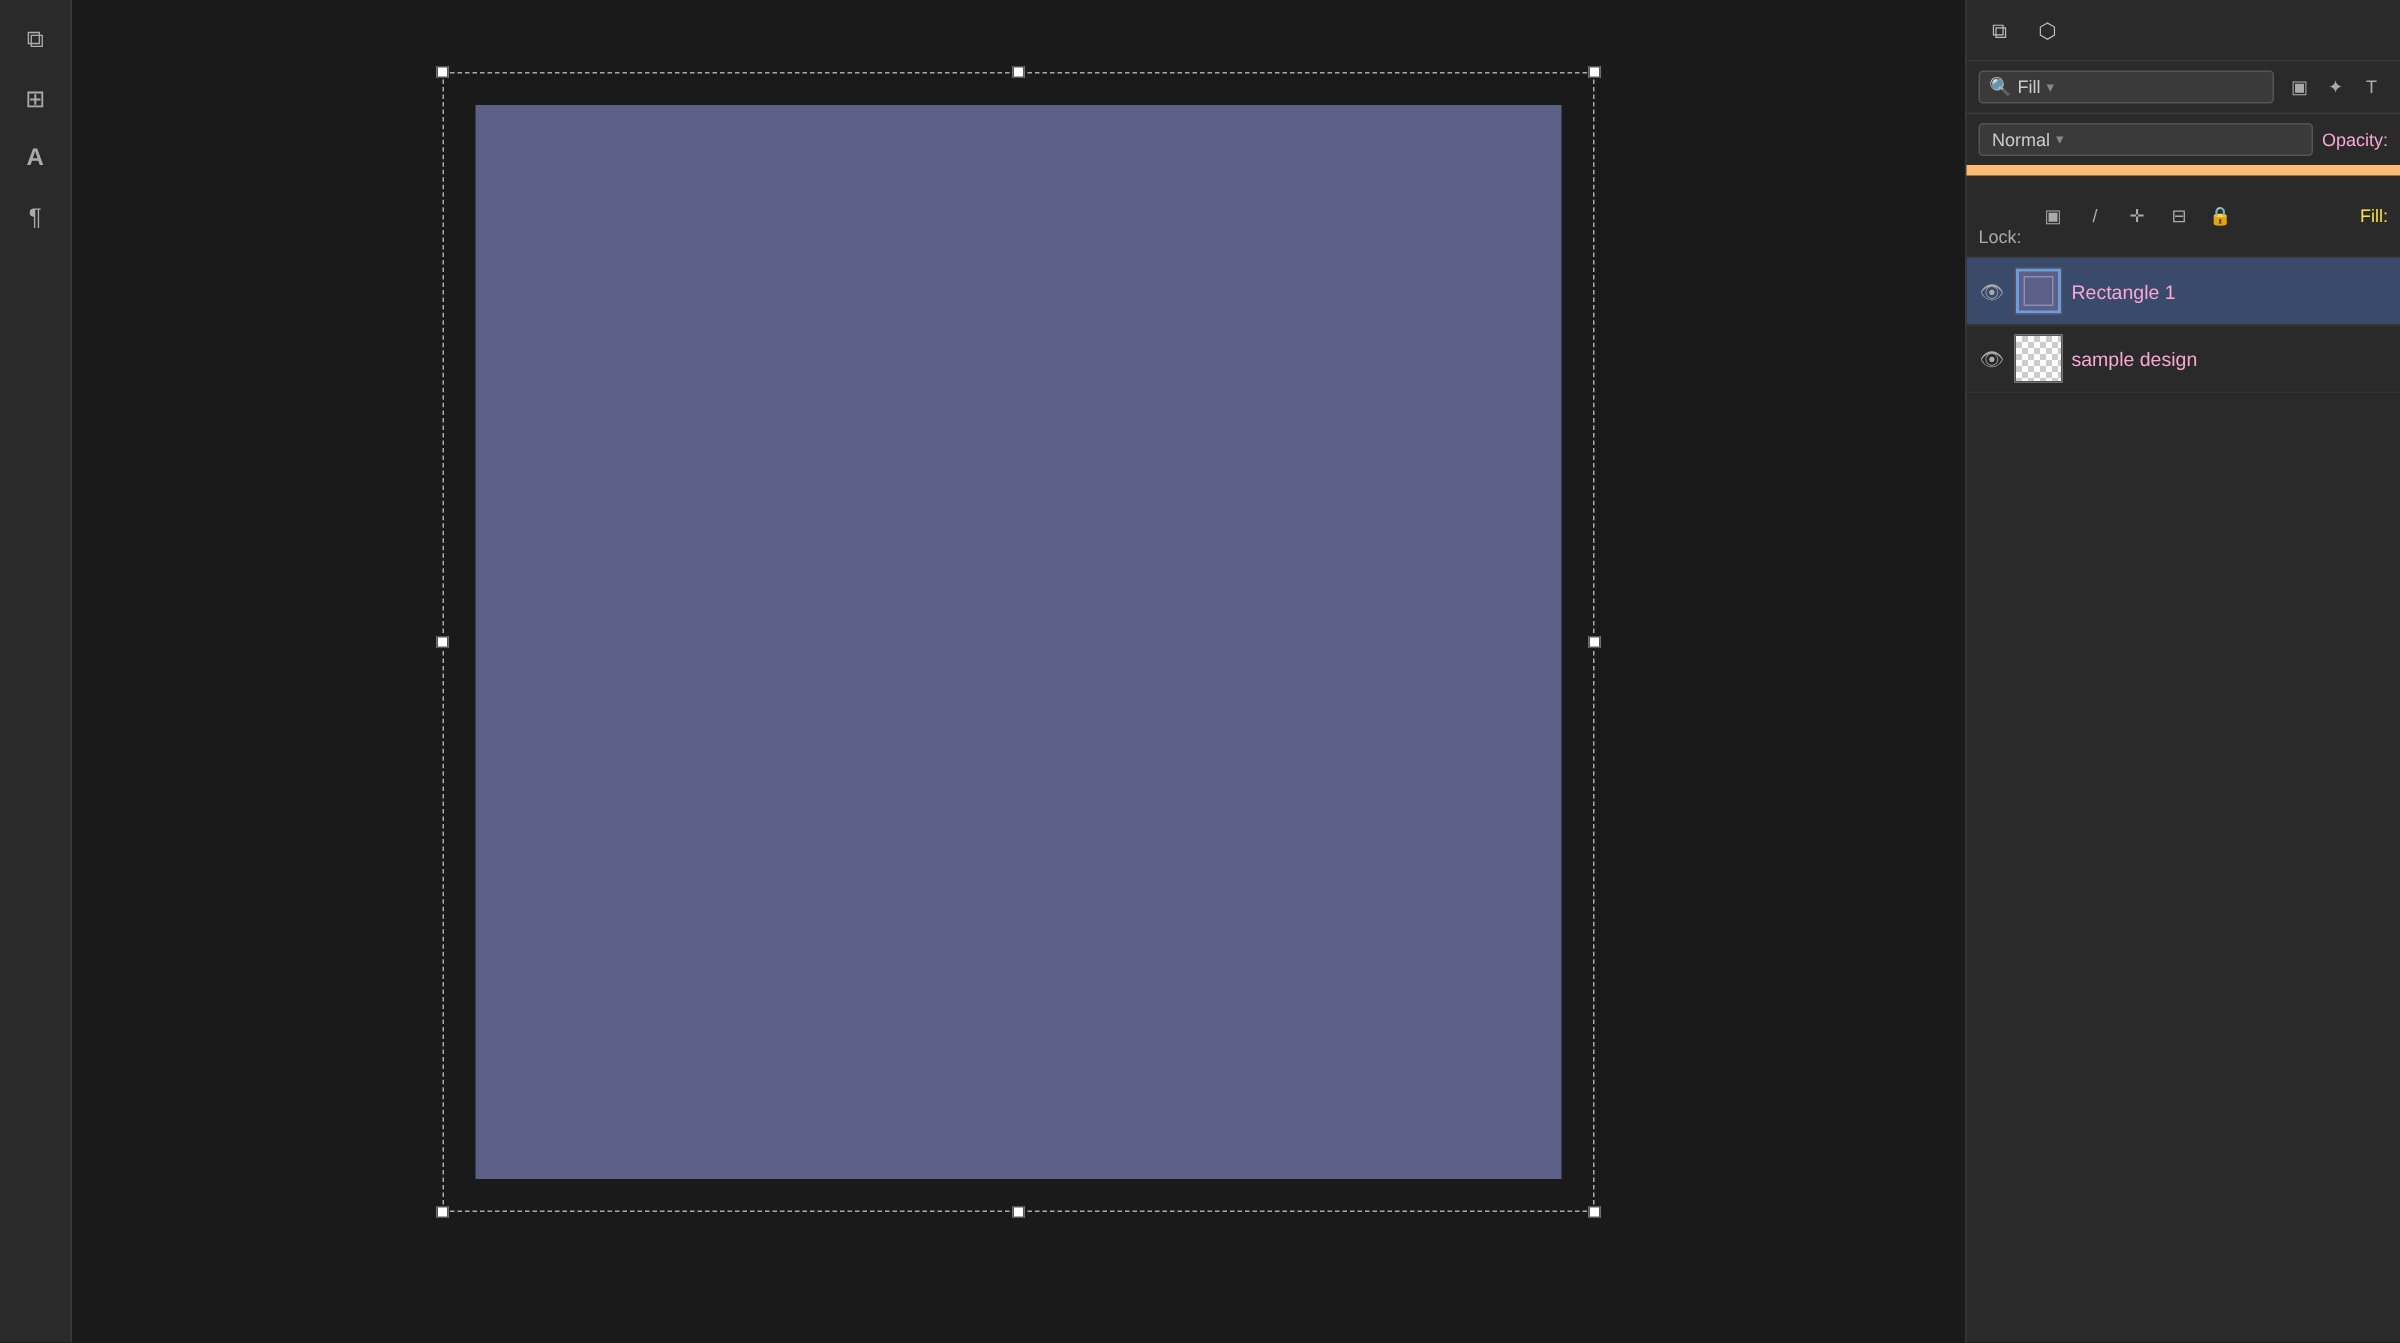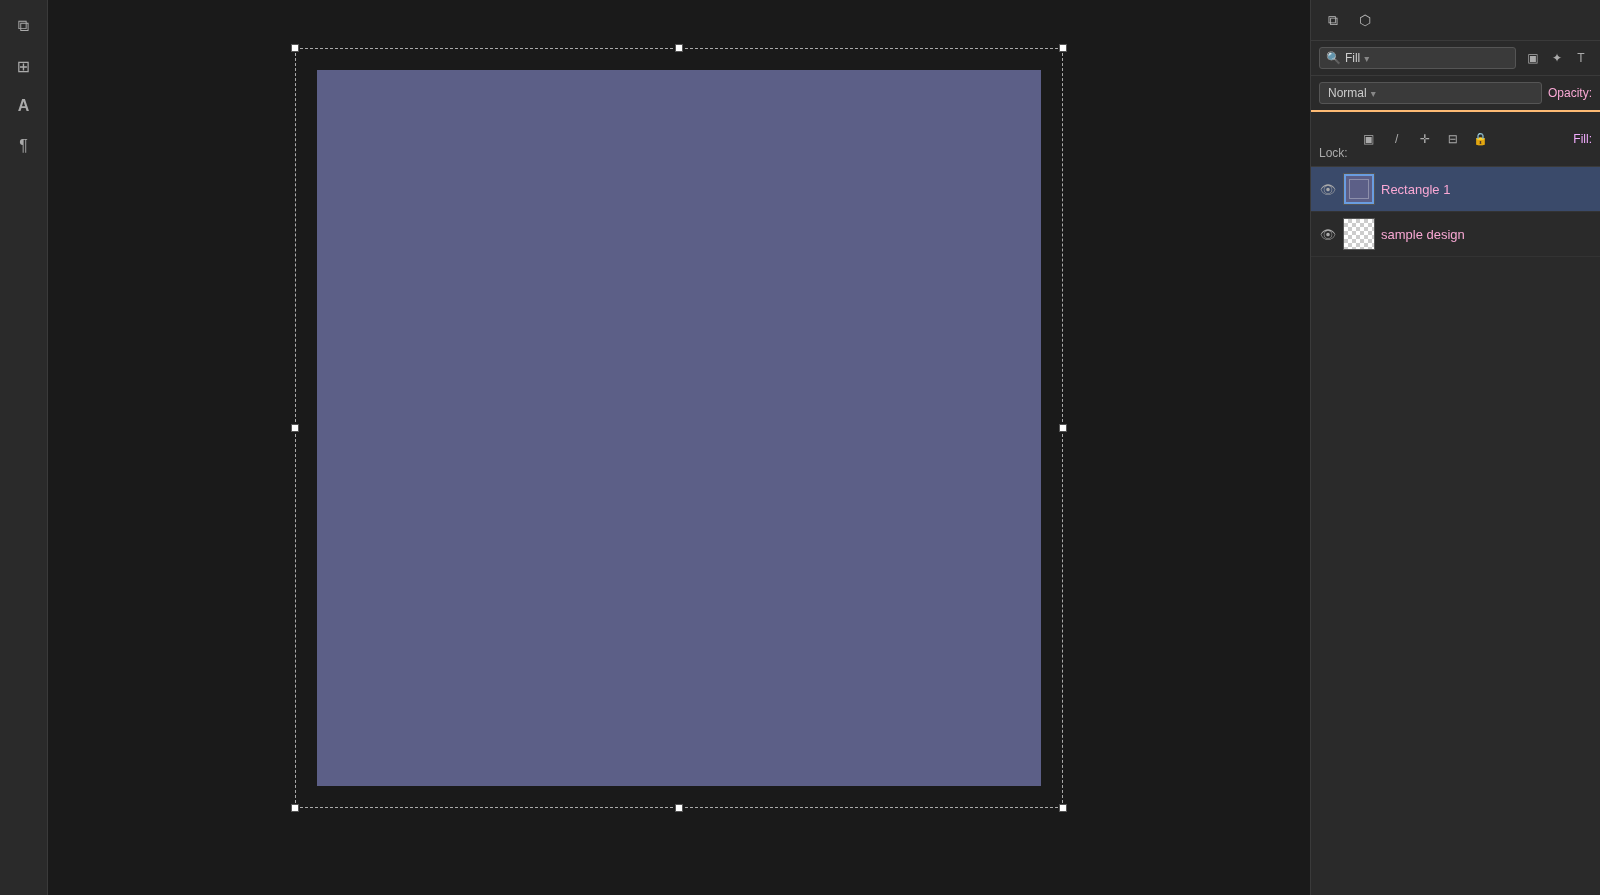--- a/index.html
+++ b/index.html
@@ -168,21 +168,21 @@
       color: #aaa;
       font-size: 12px;
       cursor: pointer;
     }
 
     
     .blend-row {
       display: flex;
       align-items: center;
       padding: 6px 8px;
-      border-bottom: 2px solid #fdba74;
+      border-bottom: 7px solid #fdba74;
       gap: 6px;
     }
 
     .blend-dropdown {
       display: flex;
       align-items: center;
       background: #3a3a3a;
       border: 1px solid #555;
       border-radius: 3px;
       padding: 3px 8px;
@@ -220,21 +220,21 @@
       height: 22px;
       display: flex;
       align-items: center;
       justify-content: center;
       color: #aaa;
       font-size: 12px;
       cursor: pointer;
     }
 
     .fill-label {
-      color: #f0abfc;
+      color: #fde047;
       font-size: 12px;
       margin-left: auto;
     }
 
     
     .layers-list {
       flex: 1;
       overflow-y: auto;
     }
 

